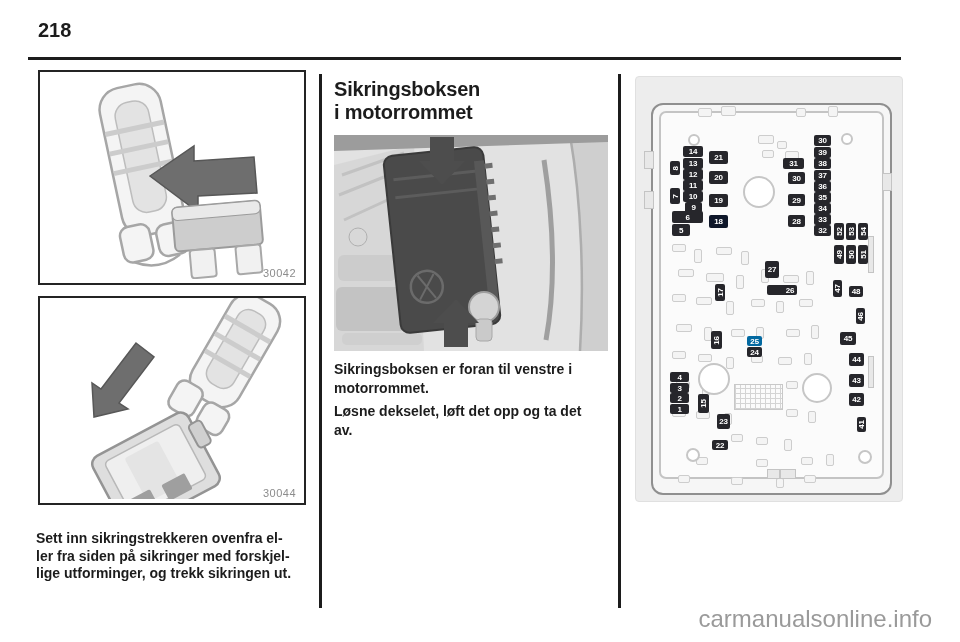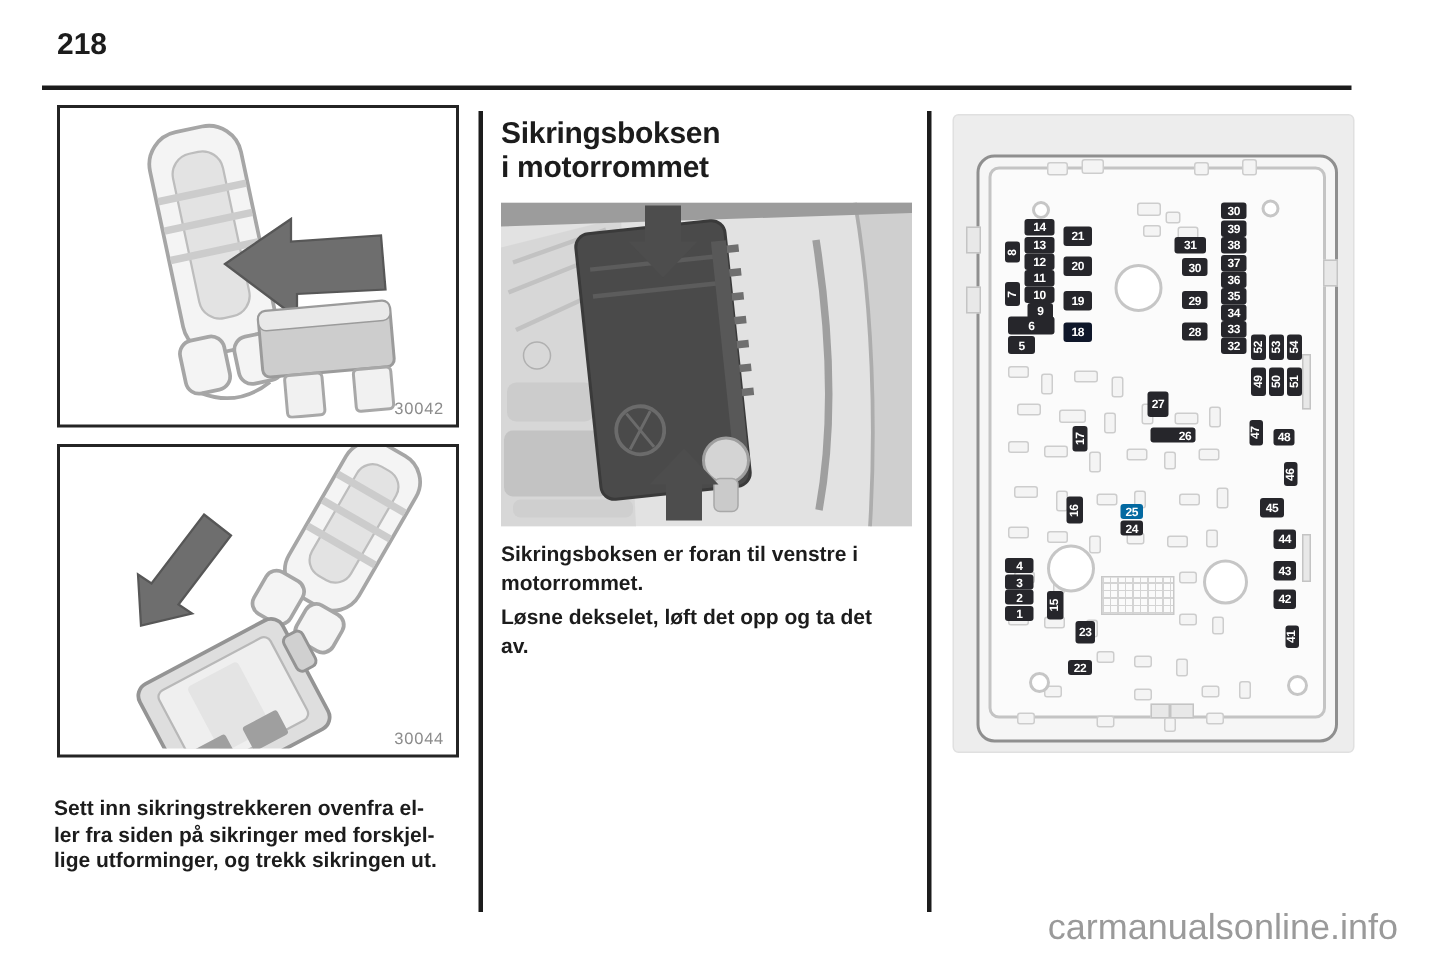--- a/index.html
+++ b/index.html
@@ -319,21 +319,21 @@
         </div>
         <div class="fuse" style="left: 131px; top: 208px; width: 14px; height: 10px; background: rgb(38, 38, 43); padding-left: 16px;">
           <span style="color: rgb(255, 255, 255);">26</span>
         </div>
         <div class="fuse rot" style="left: 79px; top: 207px; width: 10px; height: 17px; background: rgb(38, 38, 43);">
           <span style="color: rgb(255, 255, 255);">17</span>
         </div>
         <div class="fuse rot" style="left: 75px; top: 254px; width: 11px; height: 18px; background: rgb(38, 38, 43);">
           <span style="color: rgb(255, 255, 255);">16</span>
         </div>
-        <div class="fuse" style="left: 111px; top: 259px; width: 15px; height: 10px; background: #0369a1;">
+        <div class="fuse" style="left: 111px; top: 259px; width: 15px; height: 10px; background: #0369a1; font-family: Liberation Mono, monospace;">
           <span style="color: rgb(255, 255, 255);">25</span>
         </div>
         <div class="fuse" style="left: 111px; top: 270px; width: 15px; height: 10px; background: rgb(38, 38, 43);">
           <span style="color: rgb(255, 255, 255);">24</span>
         </div>
         <div class="fuse rot" style="left: 62px; top: 317px; width: 11px; height: 19px; background: rgb(38, 38, 43);">
           <span style="color: rgb(255, 255, 255);">15</span>
         </div>
         <div class="fuse" style="left: 81px; top: 337px; width: 13px; height: 15px; background: rgb(38, 38, 43);">
           <span style="color: rgb(255, 255, 255);">23</span>

